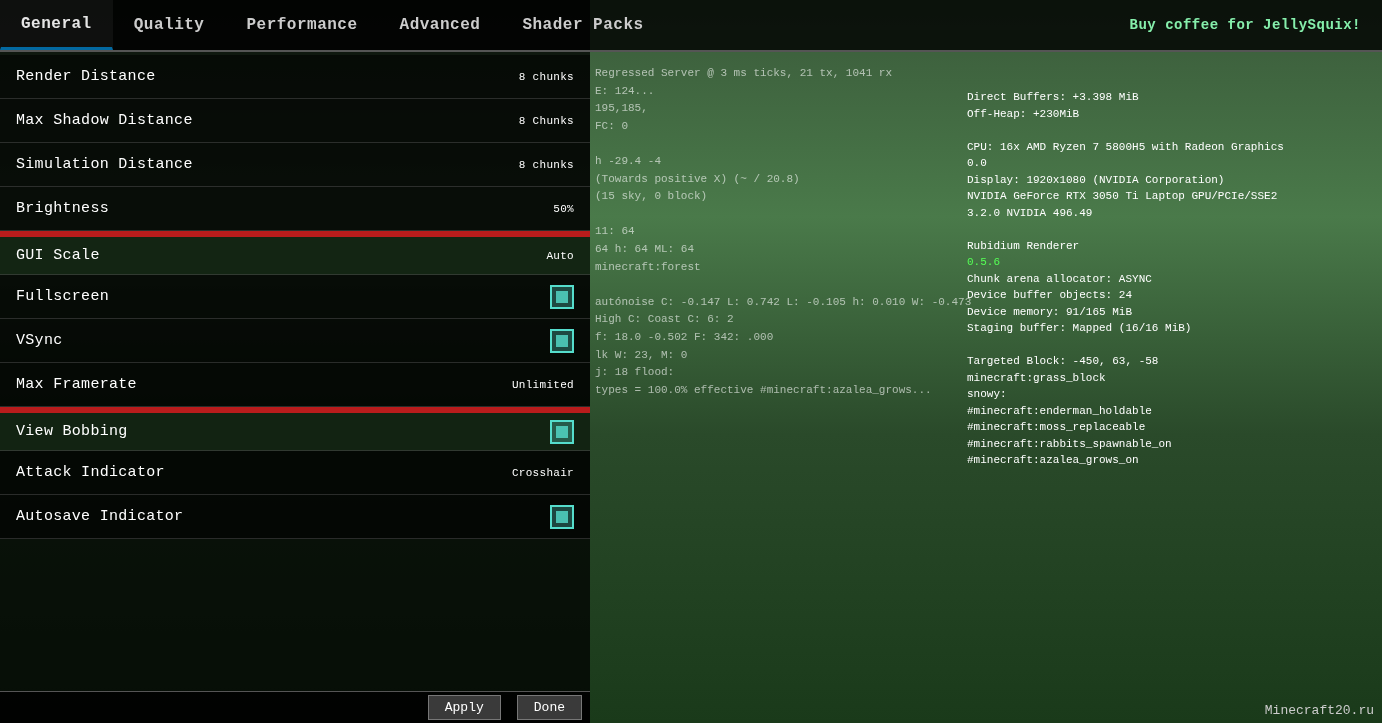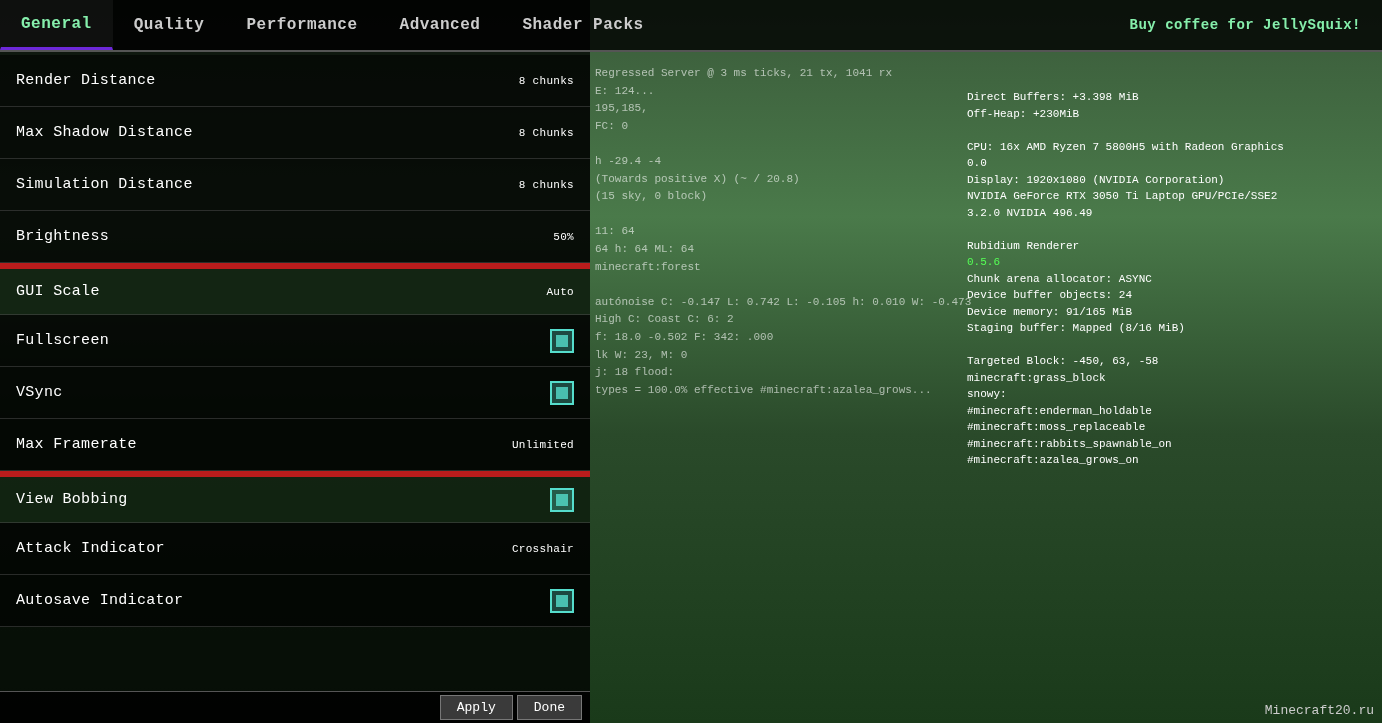--- a/index.html
+++ b/index.html
@@ -85,22 +85,22 @@
       font-weight: bold;
       color: #cccccc;
       cursor: pointer;
       border: 1px solid transparent;
       white-space: nowrap;
       font-family: 'Courier New', Courier, monospace;
       letter-spacing: 0.5px;
     }
 
     .tab.active {
-      color: #86efac;
-      border-bottom: 3px solid #6d28d9;
+      color: #e5e5e5;
+      border-bottom: 3px solid #0369a1;
       background: rgba(255,255,255,0.05);
     }
 
     .tab.buy-coffee {
       color: #86efac;
       margin-left: auto;
       font-size: 14px;
     }
 
     
@@ -109,21 +109,21 @@
       top: 55px;
       left: 0;
       width: 590px;
       z-index: 4;
     }
 
     .setting-row {
       display: flex;
       align-items: center;
       justify-content: space-between;
-      height: 52px;
+      height: 44px;
       padding: 0 16px;
       border-bottom: 1px solid rgba(80,80,80,0.5);
       background: rgba(0,0,0,0.55);
     }
 
     .setting-row.section-header {
       background: rgba(20,40,20,0.8);
       border-top: 6px solid #b91c1c;
     }
 
@@ -163,21 +163,21 @@
     
     .bottom-buttons {
       position: absolute;
       bottom: 0;
       left: 0;
       width: 590px;
       height: 32px;
       display: flex;
       align-items: center;
       justify-content: flex-end;
-      gap: 4px;
+      gap: 16px;
       padding: 0 8px;
       background: rgba(0,0,0,0.8);
       z-index: 6;
       border-top: 1px solid #555;
     }
 
     .btn {
       padding: 4px 16px;
       background: #3a3a3a;
       color: #ffffff;
@@ -215,21 +215,21 @@
     <span class="line ">0.0</span>
     <span class="line ">Display: 1920x1080 (NVIDIA Corporation)</span>
     <span class="line ">NVIDIA GeForce RTX 3050 Ti Laptop GPU/PCIe/SSE2</span>
     <span class="line ">3.2.0 NVIDIA 496.49</span>
     <span class="line ">&nbsp;</span>
     <span class="line ">Rubidium Renderer</span>
     <span class="line green">0.5.6</span>
     <span class="line ">Chunk arena allocator: ASYNC</span>
     <span class="line ">Device buffer objects: 24</span>
     <span class="line ">Device memory: 91/165 MiB</span>
-    <span class="line ">Staging buffer: Mapped (8/16 MiB)</span>
+    <span class="line ">Staging buffer: Mapped (16/16 MiB)</span>
     <span class="line ">&nbsp;</span>
     <span class="line ">Targeted Block: -450, 63, -58</span>
     <span class="line ">minecraft:grass_block</span>
     <span class="line ">snowy:</span>
     <span class="line ">#minecraft:enderman_holdable</span>
     <span class="line ">#minecraft:moss_replaceable</span>
     <span class="line ">#minecraft:rabbits_spawnable_on</span>
     <span class="line ">#minecraft:azalea_grows_on</span>
   </div>
 

